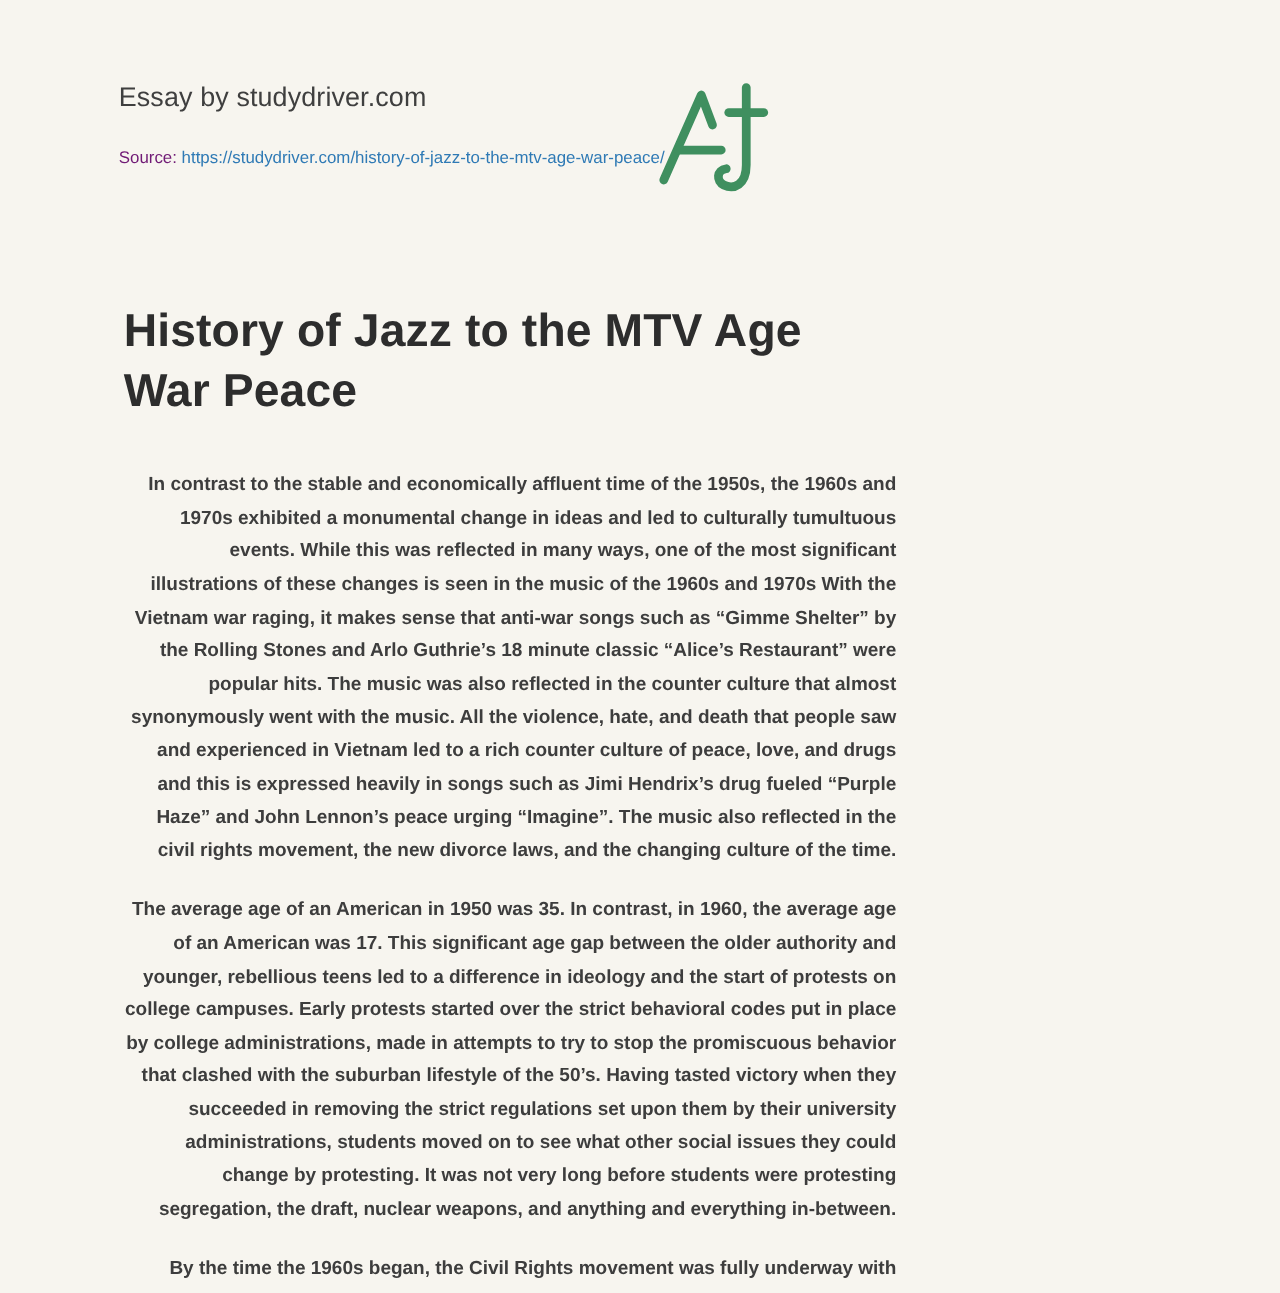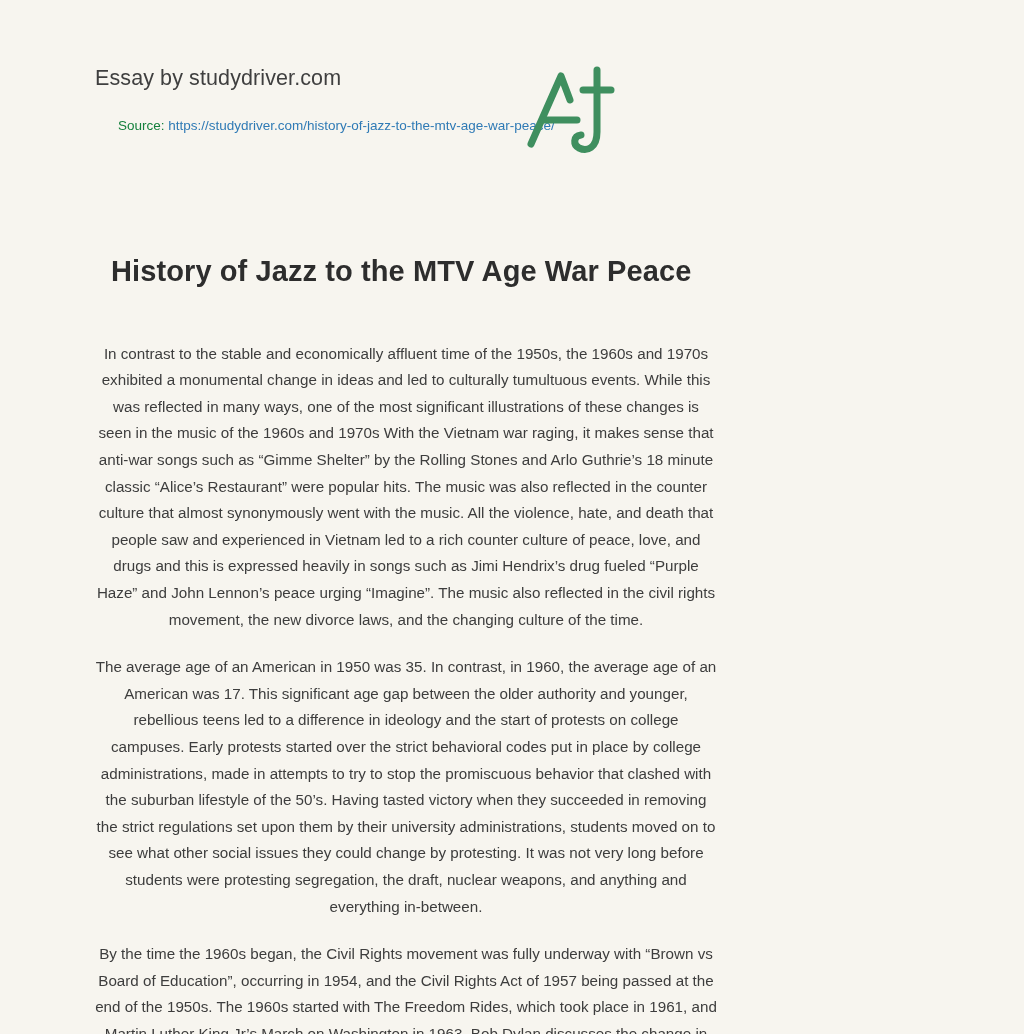--- a/index.html
+++ b/index.html
@@ -34,57 +34,57 @@
   }
   .essay-by .brand {
     font-weight: 400;
   }
   .source-line {
     margin-top: 27px;
     font-size: 13.5px;
     color: #4a4a4a;
   }
   .source-label {
-    color: #15803d;
-    margin-left: 23px;
+    color: #701a75;
   }
   .source-url {
     color: #2f7ab5;
     text-decoration: none;
     word-break: break-all;
     margin-top: 16px;
   }
   .logo {
     position: absolute;
     right: 96px;
     top: 56px;
     width: 108px;
     height: 108px;
   }
   .logo svg {
     display: block;
   }
   h1.title {
-    margin: 16px;
+    margin: 4px;
     padding-top: 104px;
-    font-size: 29px;
+    font-size: 37px;
     line-height: 1.3;
     font-weight: 700;
     color: #2d2d2d;
     letter-spacing: 0.1px;
   }
   .body-copy {
     padding-top: 34px;
   }
   .body-copy p {
     margin: 0 0 21px 0;
     font-size: 15.2px;
     line-height: 1.75;
     color: #3d3d3d;
-    text-align: center;
+    text-align: right;
+    font-weight: bold;
   }
 </style>
 </head>
 <body>
 
 <div class="page">
 
   <div class="header">
     <div class="essay-by"><span>Essay by </span><span class="brand">studydriver.com</span></div>
     <div class="source-line"><span class="source-label">Source: </span><a class="source-url" href="#">https://studydriver.com/history-of-jazz-to-the-mtv-age-war-peace/</a></div>

